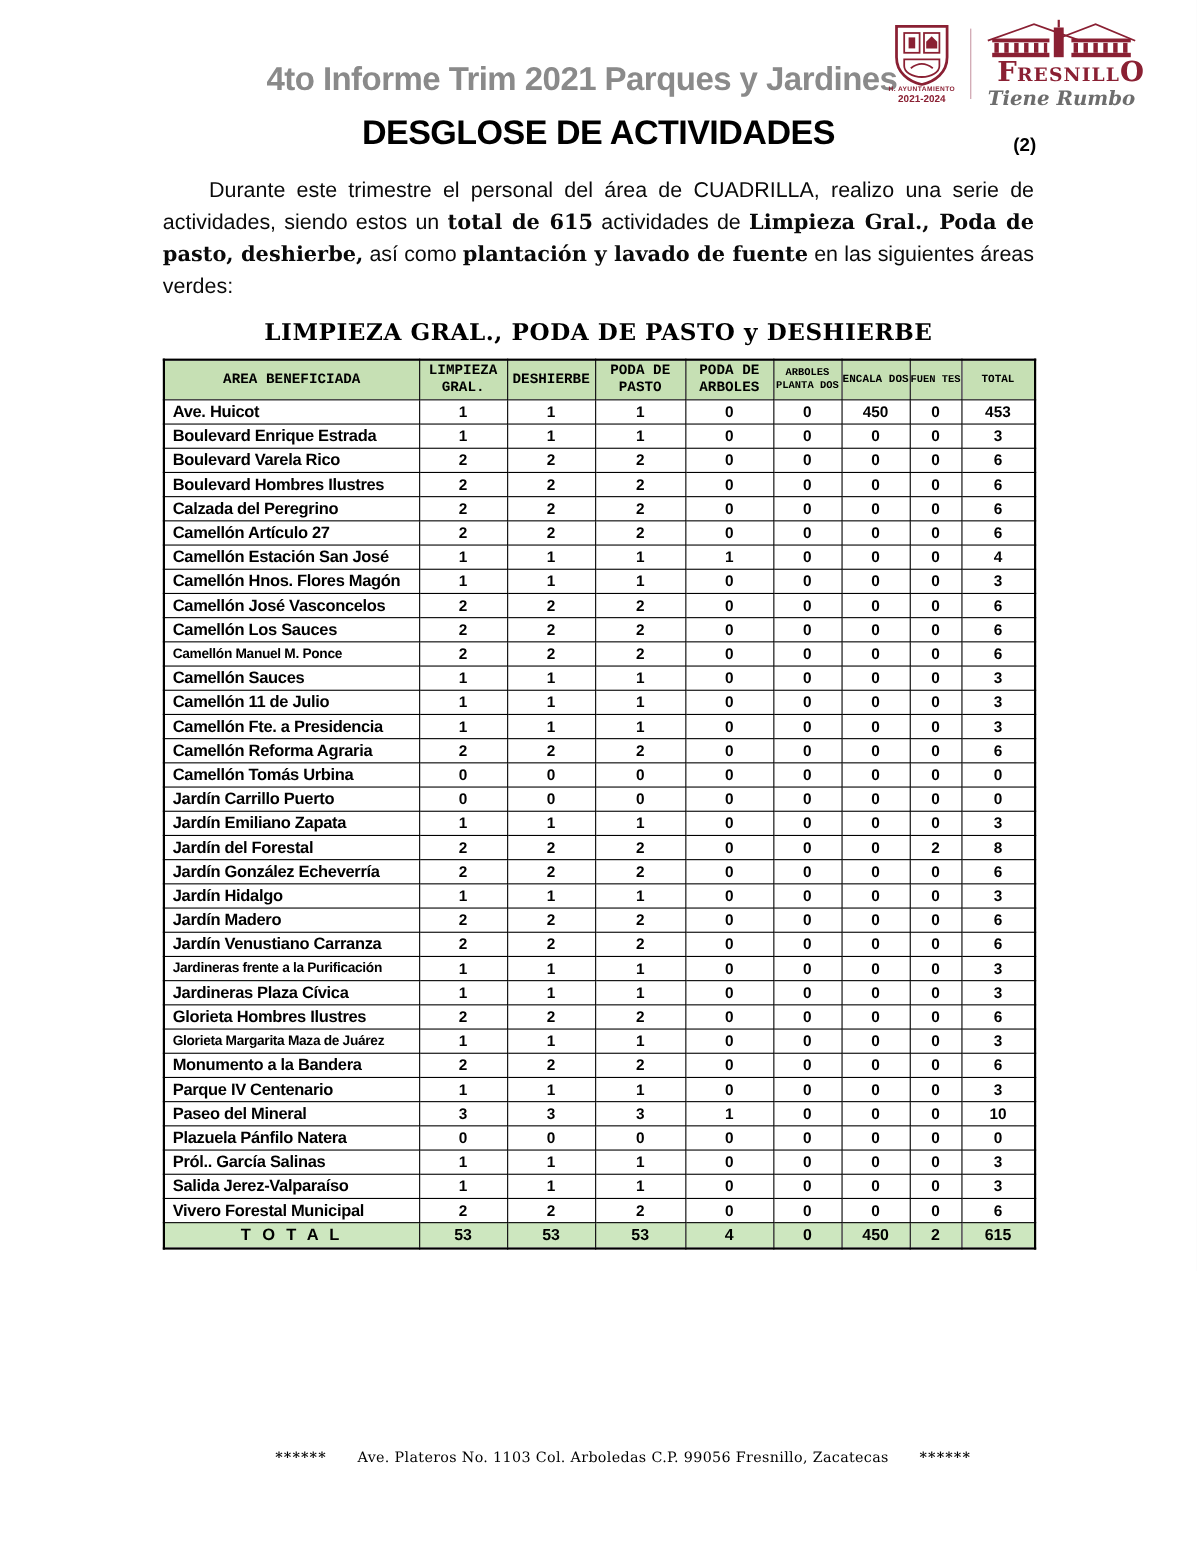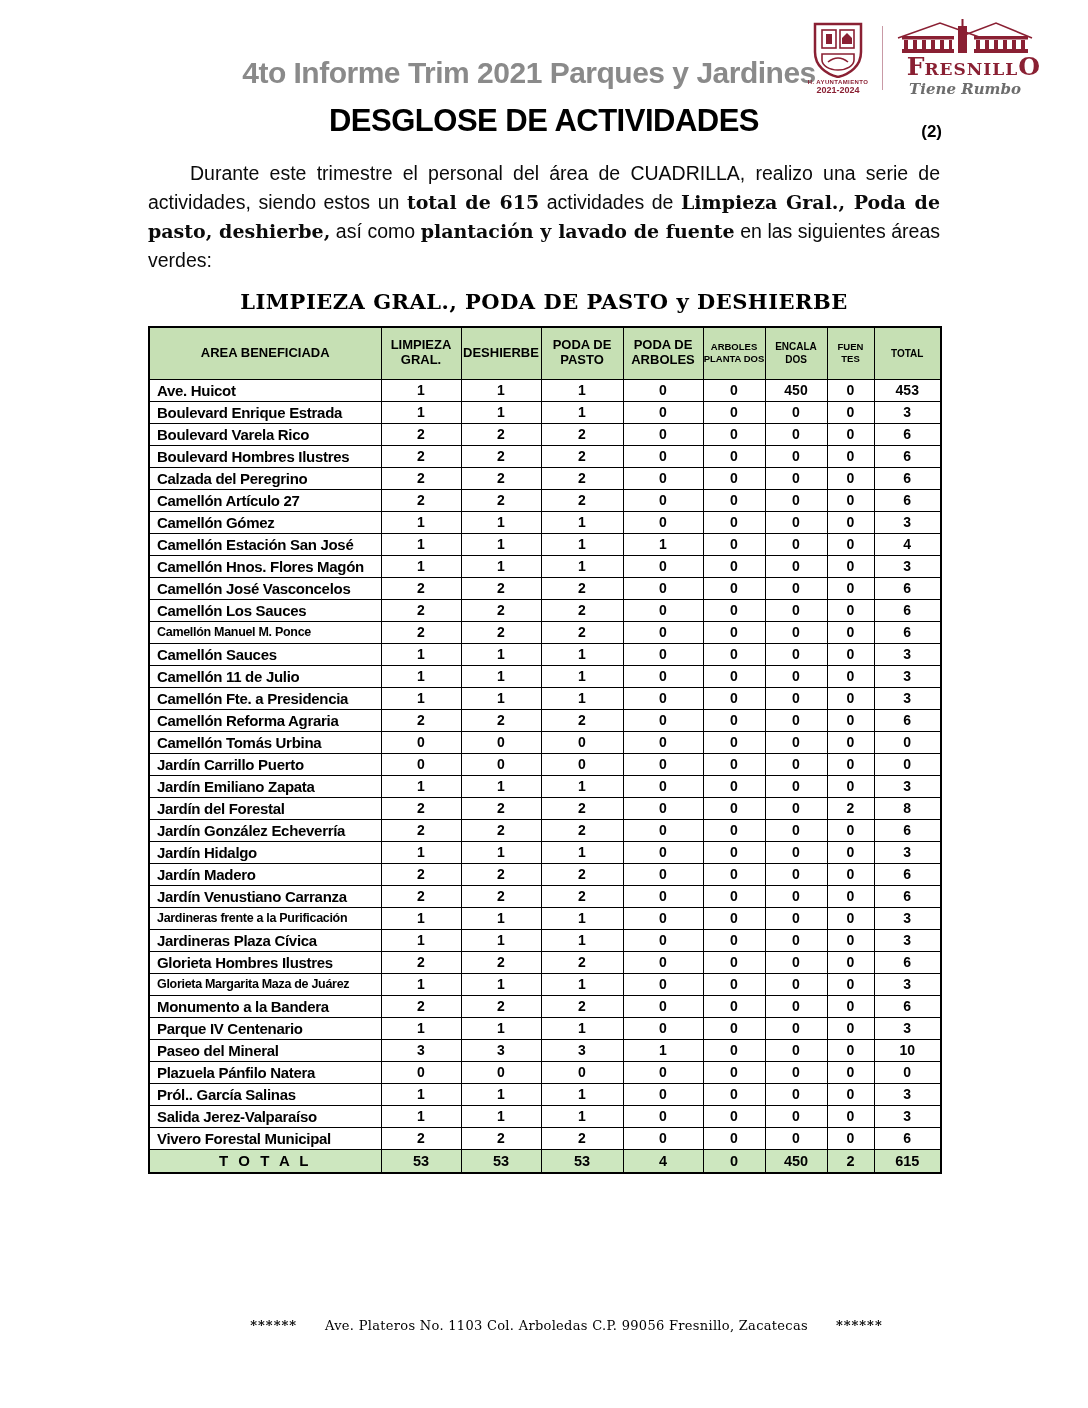--- a/index.html
+++ b/index.html
@@ -19,21 +19,21 @@
   .crest{width:80px;text-align:center;}
   .crest svg{display:block;margin:0 auto;}
   .crest-cap1{font-size:6px;font-weight:700;color:var(--maroon);letter-spacing:.4px;margin-top:1px;}
   .crest-cap2{font-size:9px;font-weight:700;color:var(--maroon);}
   .logo-divider{width:0;border-left:1.5px solid #c99aa6;height:64px;margin:0 7px 0 4px;}
   .wordmark{width:150px;text-align:center;}
   .wordmark svg{display:block;margin:0 auto;}
   .brand{color:var(--maroon);font-family:"DejaVu Serif",serif;line-height:1;margin-top:-2px;white-space:nowrap;text-align:right;}
   .brand .big{font-size:25px;font-weight:700;}
   .brand .mid{font-size:17px;font-weight:700;letter-spacing:1px;}
-  .tagline{font-family:"DejaVu Serif",serif;font-style:italic;font-weight:700;color:#6d6d6d;font-size:15px;margin-top:1px;}
+  .tagline{font-family:"DejaVu Serif",serif;font-style:italic;font-weight:700;color:#6d6d6d;font-size:18px;margin-top:1px;}
   
   .content{padding:56px 148px 0 148px;}
   .report-title{
     text-align:center;font-size:30px;font-weight:700;color:var(--title-gray);
     letter-spacing:-.5px;padding-right:30px;
   }
   .page-number{position:absolute;top:122px;right:146px;font-size:17px;font-weight:700;color:#000;}
   .section-title{text-align:center;font-size:31px;font-weight:700;color:#000;margin-top:13px;letter-spacing:-.5px;}
   
   .intro{
@@ -43,21 +43,21 @@
   .slab{font-family:"DejaVu Serif",serif;font-weight:700;font-size:19px;}
   
   .table-title{
     text-align:center;font-family:"DejaVu Serif",serif;font-weight:700;
     font-size:21px;color:#000;margin-top:14px;letter-spacing:.5px;
   }
   
   table{border-collapse:collapse;width:792px;margin-top:12px;table-layout:fixed;}
   th,td{border:1px solid #000;overflow:hidden;}
   table{border:2px solid #000;}
-  thead th{background:var(--green-header);font-weight:700;text-align:center;vertical-align:middle;height:52px;line-height:1.15;}
+  thead th{background:var(--green-header);font-weight:700;text-align:center;vertical-align:middle;height:36px;line-height:1.15;font-family:Liberation Mono, monospace;}
   th.c0{font-size:13px;}
   th.c1,th.c2,th.c3,th.c4{font-size:13px;}
   th.c5,th.c7{font-size:9.5px;line-height:1.25;}
   th.c6{font-size:10px;line-height:1.3;}
   th.c8{font-size:10px;}
   tbody td{height:22px;}
   td.name{font-size:15px;font-weight:700;letter-spacing:-.3px;text-align:left;padding-left:7px;white-space:nowrap;}
   tr.small td.name{font-size:12.5px;}
   td.num{font-size:14px;font-weight:700;text-align:center;}
   tfoot td{background:var(--green-total);height:24px;font-weight:700;}
@@ -215,31 +215,20 @@
             <td class="num">2</td>
             <td class="num">2</td>
             <td class="num">2</td>
             <td class="num">0</td>
             <td class="num">0</td>
             <td class="num">0</td>
             <td class="num">0</td>
             <td class="num">6</td>
           </tr>
           <tr>
-            <td class="name">Camellón Gómez</td>
-            <td class="num">1</td>
-            <td class="num">1</td>
-            <td class="num">1</td>
-            <td class="num">0</td>
-            <td class="num">0</td>
-            <td class="num">0</td>
-            <td class="num">0</td>
-            <td class="num">3</td>
-          </tr>
-          <tr>
             <td class="name">Camellón Estación San José</td>
             <td class="num">1</td>
             <td class="num">1</td>
             <td class="num">1</td>
             <td class="num">1</td>
             <td class="num">0</td>
             <td class="num">0</td>
             <td class="num">0</td>
             <td class="num">4</td>
           </tr>

